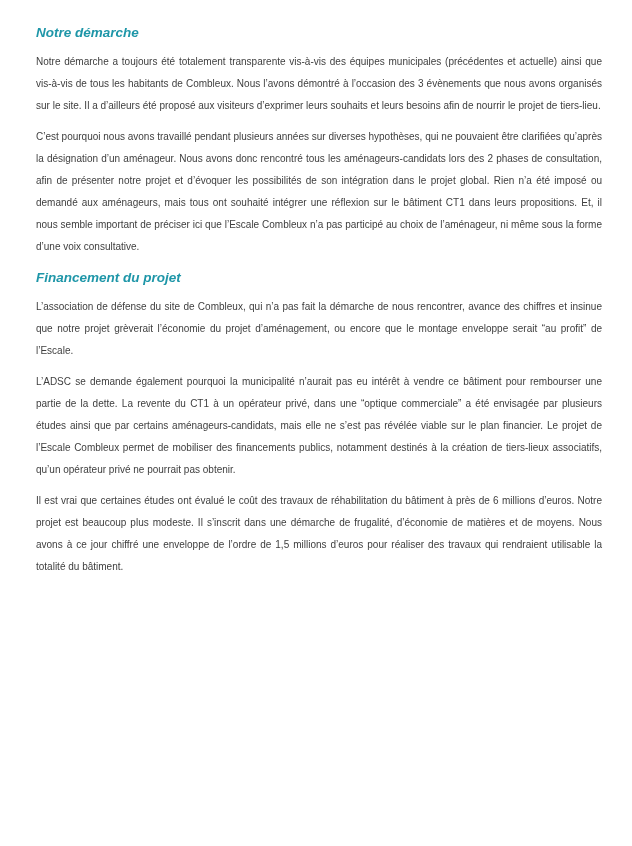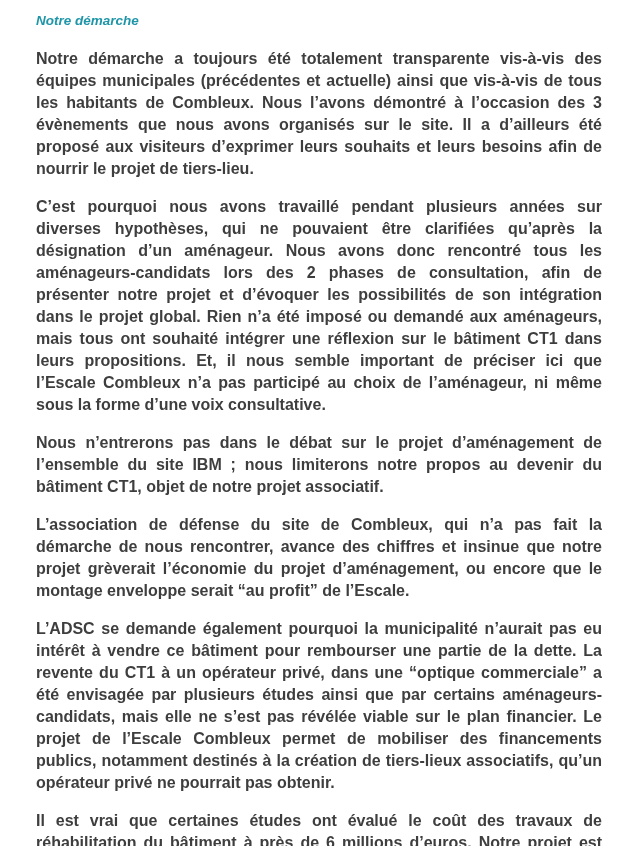--- a/index.html
+++ b/index.html
@@ -22,45 +22,44 @@
   }
   .heading {
     color: #1e96a8;
     font-weight: bold;
     font-style: italic;
     font-size: 13.5px;
     line-height: 22px;
     margin: 9px 0 7px 0;
   }
   .heading.first {
-    margin-top: 0;
+    margin-top: 12px;
   }
   .para {
     color: #3e3e3e;
-    font-size: 16px;
+    font-size: 10px;
     line-height: 22px;
     text-align: justify;
-    margin: 16px 0 9px 0;
-    font-weight: bold;
+    margin: 0 0 9px 0;
   }
 </style>
 </head>
 <body>
 
 <div class="page">
 
   <h2 class="heading first">Notre démarche</h2>
 
   <p class="para">Notre démarche a toujours été totalement transparente vis-à-vis des équipes municipales (précédentes et actuelle) ainsi que vis-à-vis de tous les habitants de Combleux. Nous l’avons démontré à l’occasion des 3 évènements que nous avons organisés sur le site. Il a d’ailleurs été proposé aux visiteurs d’exprimer leurs souhaits et leurs besoins afin de nourrir le projet de tiers-lieu.</p>
 
 
   <p class="para">C’est pourquoi nous avons travaillé pendant plusieurs années sur diverses hypothèses, qui ne pouvaient être clarifiées qu’après la désignation d’un aménageur. Nous avons donc rencontré tous les aménageurs-candidats lors des 2 phases de consultation, afin de présenter notre projet et d’évoquer les possibilités de son intégration dans le projet global. Rien n’a été imposé ou demandé aux aménageurs, mais tous ont souhaité intégrer une réflexion sur le bâtiment CT1 dans leurs propositions. Et, il nous semble important de préciser ici que l’Escale Combleux n’a pas participé au choix de l’aménageur, ni même sous la forme d’une voix consultative.</p>
 
+  <h2 class="heading">Financement du projet</h2>
 
-  <p class="para">Nous n’entrerons pas dans le débat sur le projet d’aménagement de l’ensemble du site IBM ; nous limiterons notre propos au devenir du bâtiment CT1, objet de notre projet associatif.</p>
 
   <p class="para">L’association de défense du site de Combleux, qui n’a pas fait la démarche de nous rencontrer, avance des chiffres et insinue que notre projet grèverait l’économie du projet d’aménagement, ou encore que le montage enveloppe serait “au profit” de l’Escale.</p>
 
   <p class="para">L’ADSC se demande également pourquoi la municipalité n’aurait pas eu intérêt à vendre ce bâtiment pour rembourser une partie de la dette. La revente du CT1 à un opérateur privé, dans une “optique commerciale” a été envisagée par plusieurs études ainsi que par certains aménageurs-candidats, mais elle ne s’est pas révélée viable sur le plan financier. Le projet de l’Escale Combleux permet de mobiliser des financements publics, notamment destinés à la création de tiers-lieux associatifs, qu’un opérateur privé ne pourrait pas obtenir.</p>
 
   <p class="para">Il est vrai que certaines études ont évalué le coût des travaux de réhabilitation du bâtiment à près de 6 millions d’euros. Notre projet est beaucoup plus modeste. Il s’inscrit dans une démarche de frugalité, d’économie de matières et de moyens. Nous avons à ce jour chiffré une enveloppe de l’ordre de 1,5 millions d’euros pour réaliser des travaux qui rendraient utilisable la totalité du bâtiment.</p>
 
 </div>
 
 </body></html>

